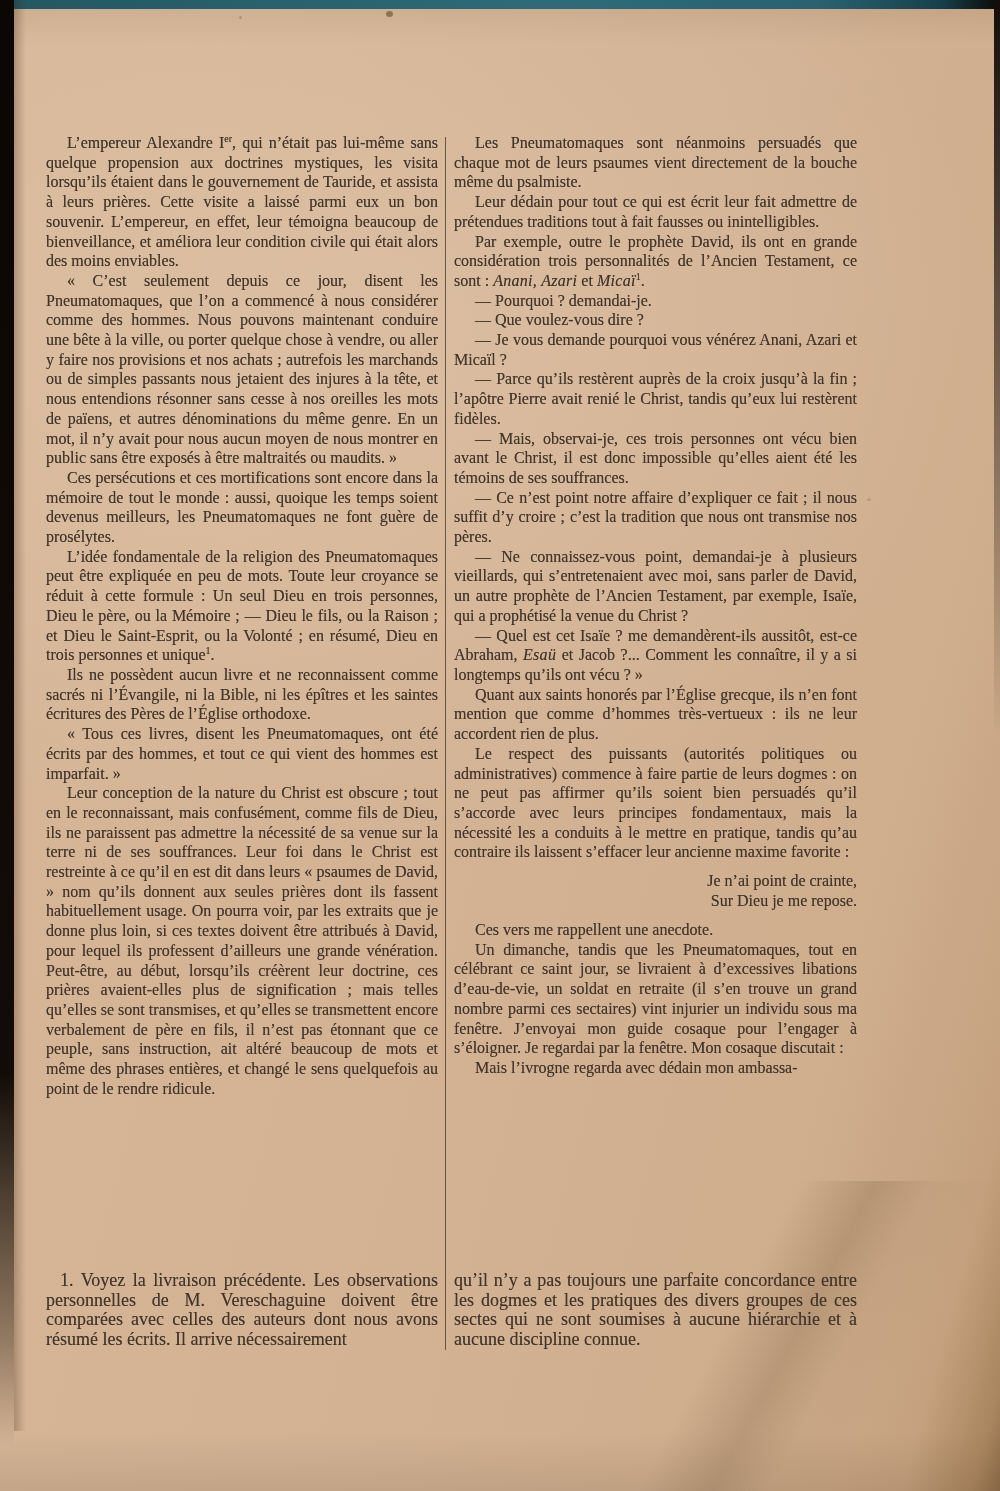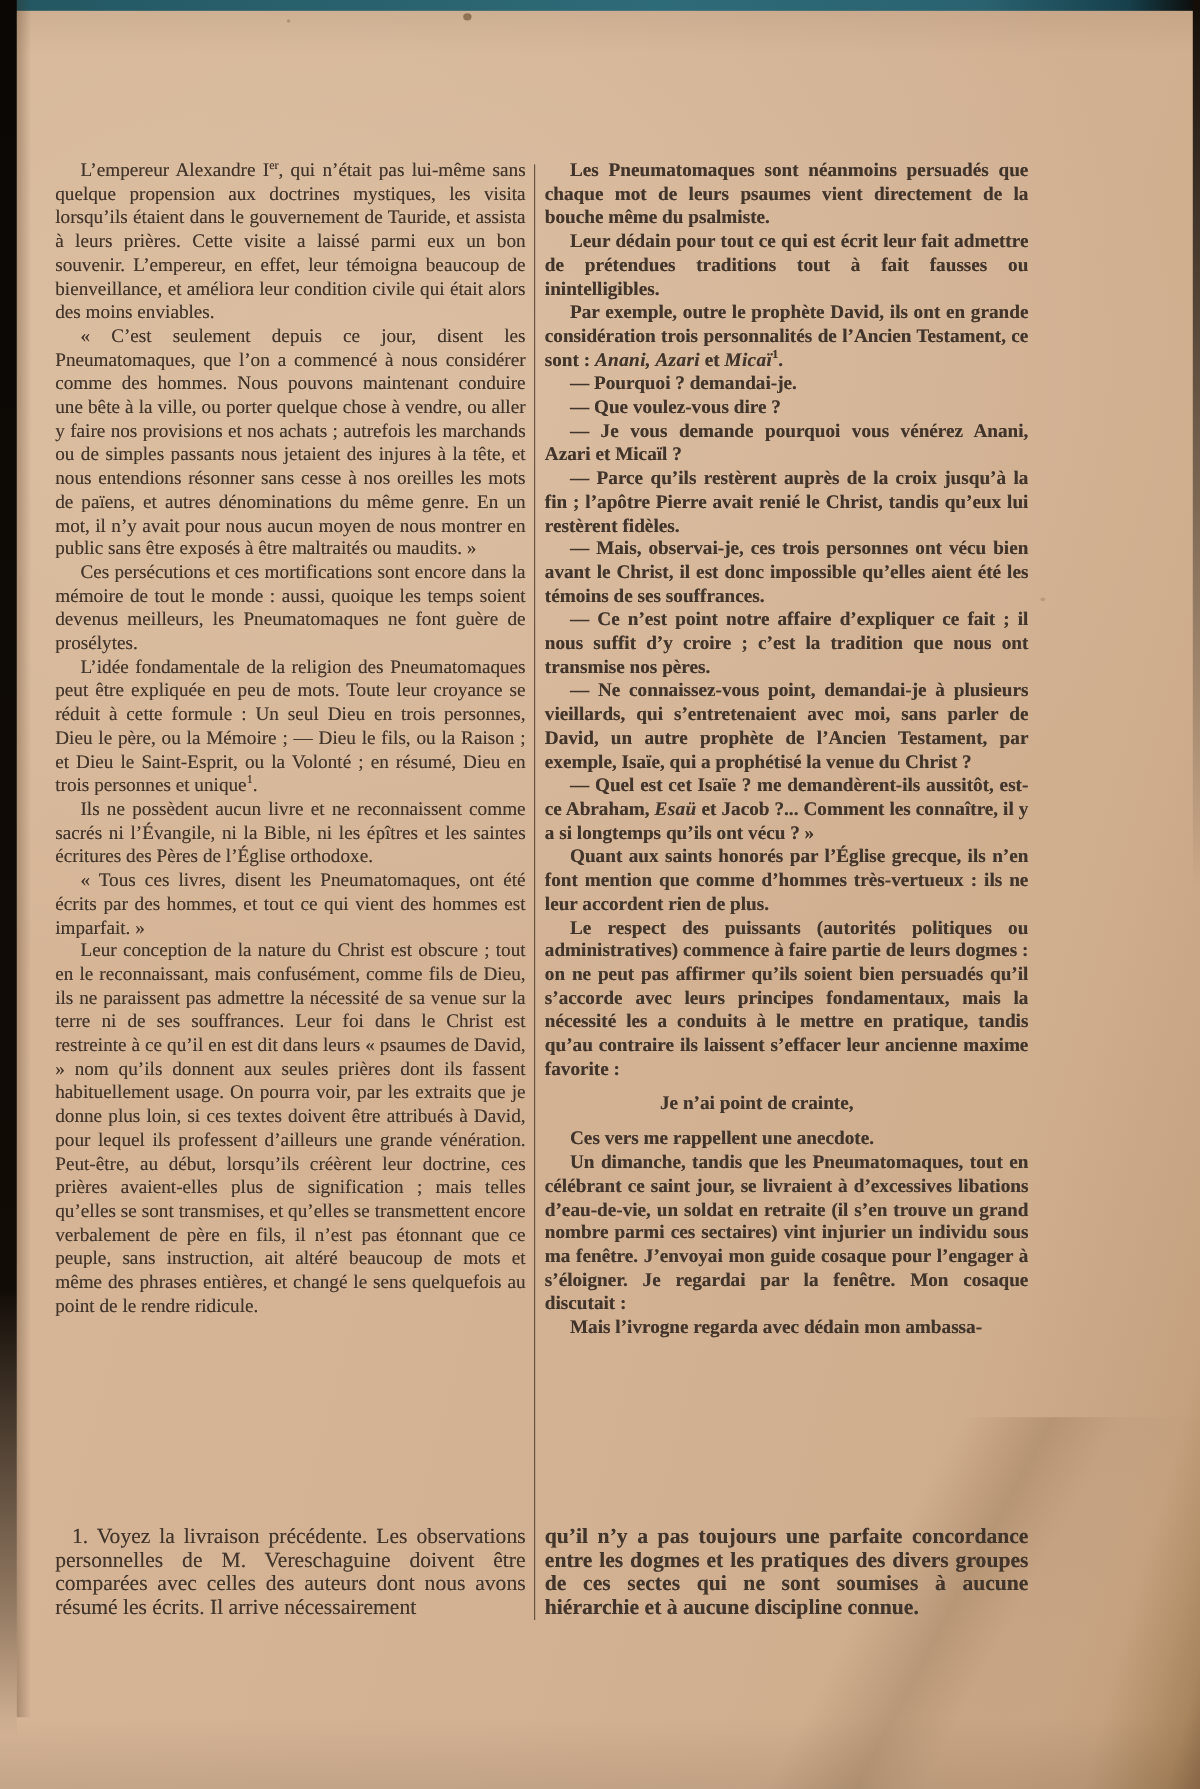--- a/index.html
+++ b/index.html
@@ -43,30 +43,30 @@
   .header { position:absolute; top:99px; left:46px; width:812px; color:#3c2f25; }
   .title {
     text-align:center; font-size:16.5px; letter-spacing:3px; word-spacing:7px;
     font-weight:bold; font-family:"Liberation Serif","DejaVu Serif",serif;
   }
   .pagenum { position:absolute; right:22px; top:2px; font-size:15px; letter-spacing:1.5px; font-weight:bold; }
 
   .columns { position:absolute; top:133px; left:46px; width:812px; display:flex; }
   .col { display:flex; flex-direction:column; height:1216px; color:#41342a; }
   .col-left  { width:392px; }
-  .col-right { width:403px;font-weight:bold; }
+  .col-right { width:403px; }
   .divider { flex:0 0 1px; width:1px; height:1213px; margin:4px 8px 0 7px; background:#4e3c2b; opacity:.8; }
 
   .col p {
     margin:0; text-indent:21px; text-align:justify;
     font-size:16px; line-height:19.7px;
     text-shadow:0 0 0.5px rgba(62,48,38,0.55);
   }
   .col p.noindent { text-indent:0; }
-  .verse { margin:9px 0 9px 96px; }
+  .verse { margin:9px 0 9px 96px;text-align:right; }
   .verse div { font-size:16px; line-height:20px; text-shadow:0 0 0.5px rgba(62,48,38,0.55); }
   sup { font-size:10px; line-height:0; }
   i { letter-spacing:0.3px; }
 
   .fn {
     margin-top:auto; font-size:18px; line-height:19.4px; text-align:justify;
     color:#41342a; text-shadow:0 0 0.4px rgba(62,48,38,0.5);
   }
   .fn.indent { text-indent:14px; }
 </style>
@@ -108,20 +108,21 @@
       <p>— Je vous demande pourquoi vous vénérez Anani, Azari et Micaïl ?</p>
       <p>— Parce qu’ils restèrent auprès de la croix jusqu’à la fin ; l’apôtre Pierre avait renié le Christ, tandis qu’eux lui restèrent fidèles.</p>
       <p>— Mais, observai-je, ces trois personnes ont vécu bien avant le Christ, il est donc impossible qu’elles aient été les témoins de ses souffrances.</p>
       <p>— Ce n’est point notre affaire d’expliquer ce fait ; il nous suffit d’y croire ; c’est la tradition que nous ont transmise nos pères.</p>
       <p>— Ne connaissez-vous point, demandai-je à plusieurs vieillards, qui s’entretenaient avec moi, sans parler de David, un autre prophète de l’Ancien Testament, par exemple, Isaïe, qui a prophétisé la venue du Christ ?</p>
       <p><span>— Quel est cet Isaïe ? me demandèrent-ils aussitôt, est-ce Abraham, </span><i>Esaü</i><span> et Jacob ?... Comment les connaître, il y a si longtemps qu’ils ont vécu ? »</span></p>
       <p>Quant aux saints honorés par l’Église grecque, ils n’en font mention que comme d’hommes très-vertueux : ils ne leur accordent rien de plus.</p>
       <p>Le respect des puissants (autorités politiques ou administratives) commence à faire partie de leurs dogmes : on ne peut pas affirmer qu’ils soient bien persuadés qu’il s’accorde avec leurs principes fondamentaux, mais la nécessité les a conduits à le mettre en pratique, tandis qu’au contraire ils laissent s’effacer leur ancienne maxime favorite :</p>
       <div class="verse">
         <div>Je n’ai point de crainte,</div>
+        <div>Sur Dieu je me repose.</div>
       </div>
       <p>Ces vers me rappellent une anecdote.</p>
       <p>Un dimanche, tandis que les Pneumatomaques, tout en célébrant ce saint jour, se livraient à d’excessives libations d’eau-de-vie, un soldat en retraite (il s’en trouve un grand nombre parmi ces sectaires) vint injurier un individu sous ma fenêtre. J’envoyai mon guide cosaque pour l’engager à s’éloigner. Je regardai par la fenêtre. Mon cosaque discutait :</p>
       <p>Mais l’ivrogne regarda avec dédain mon ambassa-</p>
       <div class="fn">qu’il n’y a pas toujours une parfaite concordance entre les dogmes et les pratiques des divers groupes de ces sectes qui ne sont soumises à aucune hiérarchie et à aucune discipline connue.</div>
     </div>
 
   </div>
 </div>
 

